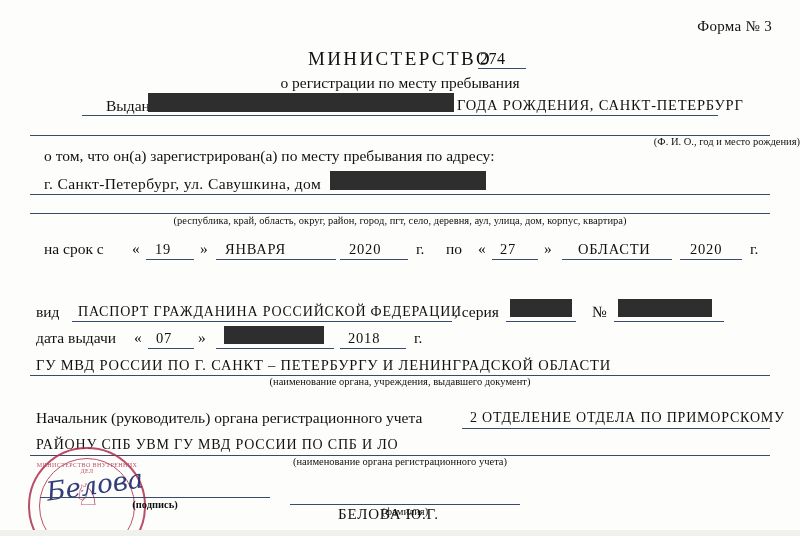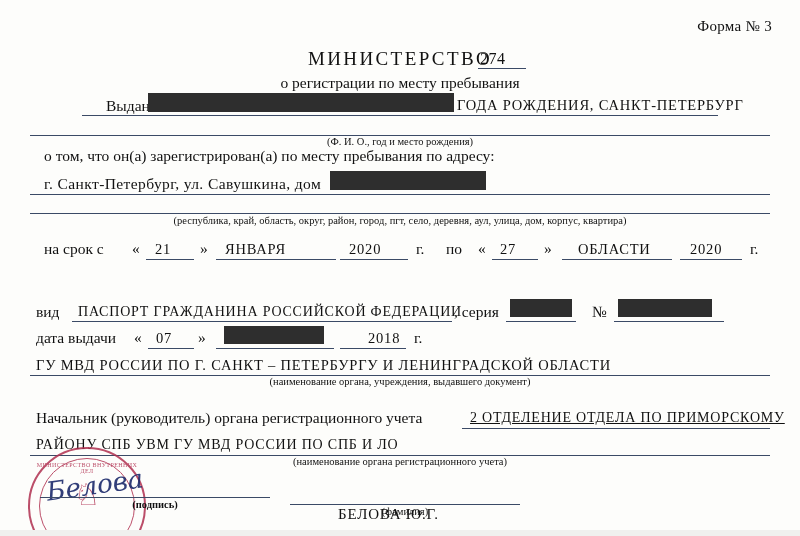--- a/index.html
+++ b/index.html
@@ -159,33 +159,33 @@
   <div class="rule" style="left:478px; top:68px; width:48px;"></div>
 
   <div class="subtitle">о регистрации по месту пребывания</div>
 
   <div class="lbl" style="left:82px; top:97px;margin-left:24px;">Выдано</div>
   <div class="redact" style="left:148px; top:93px; width:306px; height:19px;"></div>
   <div class="filled caps" style="left:457px; top:97px;">ГОДА РОЖДЕНИЯ, САНКТ-ПЕТЕРБУРГ</div>
   <div class="rule" style="left:82px; top:115px; width:636px;"></div>
 
   <div class="rule" style="left:30px; top:135px; width:740px;"></div>
-  <div class="small" style="left:0; right:0; top:136px; text-align:center;font-family:Liberation Serif, serif;">(Ф. И. О., год и место рождения)</div>
+  <div class="small" style="left:0; right:0; top:136px; text-align:right;font-family:Liberation Serif, serif;">(Ф. И. О., год и место рождения)</div>
 
   <div class="lbl" style="left:44px; top:147px;">о том, что он(а) зарегистрирован(а) по месту пребывания по адресу:</div>
 
   <div class="filled" style="left:44px; top:175px; font-size:15.5px;">г. Санкт-Петербург, ул. Савушкина, дом</div>
   <div class="redact" style="left:330px; top:171px; width:156px; height:19px;"></div>
   <div class="rule" style="left:30px; top:194px; width:740px;"></div>
   <div class="rule" style="left:30px; top:213px; width:740px;"></div>
   <div class="small" style="left:0; right:0; top:215px; text-align:center;">(республика, край, область, округ, район, город, пгт, село, деревня, аул, улица, дом, корпус, квартира)</div>
 
   <div class="lbl" style="left:44px; top:240px;">на срок с</div>
   <div class="quote" style="left:132px; top:240px;">«</div>
-  <div class="filled caps" style="left:155px; top:241px;">21</div>
+  <div class="filled caps" style="left:155px; top:241px;">19</div>
   <div class="rule" style="left:146px; top:259px; width:48px;"></div>
   <div class="quote" style="left:200px; top:240px;">»</div>
   <div class="filled caps" style="left:225px; top:241px;">ЯНВАРЯ</div>
   <div class="rule" style="left:216px; top:259px; width:120px;"></div>
   <div class="filled caps" style="left:349px; top:241px;">2020</div>
   <div class="rule" style="left:340px; top:259px; width:68px;"></div>
   <div class="lbl" style="left:416px; top:240px;">г.</div>
   <div class="lbl" style="left:446px; top:240px;">по</div>
   <div class="quote" style="left:478px; top:240px;">«</div>
   <div class="filled caps" style="left:500px; top:241px;">27</div>
@@ -208,30 +208,30 @@
   <div class="redact" style="left:618px; top:299px; width:94px; height:18px;"></div>
   <div class="rule" style="left:614px; top:321px; width:110px;"></div>
 
   <div class="lbl" style="left:36px; top:329px;">дата выдачи</div>
   <div class="quote" style="left:134px; top:329px;">«</div>
   <div class="filled caps" style="left:156px; top:330px;">07</div>
   <div class="rule" style="left:148px; top:348px; width:46px;"></div>
   <div class="quote" style="left:198px; top:329px;">»</div>
   <div class="redact" style="left:224px; top:326px; width:100px; height:18px;"></div>
   <div class="rule" style="left:216px; top:348px; width:118px;"></div>
-  <div class="filled caps" style="left:348px; top:330px;margin-left:20px;">2018</div>
+  <div class="filled caps" style="left:348px; top:330px;">2018</div>
   <div class="rule" style="left:340px; top:348px; width:66px;"></div>
   <div class="lbl" style="left:414px; top:329px;">г.</div>
 
   <div class="filled caps" style="left:36px; top:357px; font-size:14.5px;">ГУ  МВД  РОССИИ  ПО  Г. САНКТ – ПЕТЕРБУРГУ  И  ЛЕНИНГРАДСКОЙ ОБЛАСТИ</div>
   <div class="rule" style="left:30px; top:375px; width:740px;"></div>
   <div class="small" style="left:0; right:0; top:376px; text-align:center;">(наименование органа, учреждения, выдавшего документ)</div>
 
   <div class="lbl" style="left:36px; top:409px;">Начальник (руководитель) органа регистрационного учета</div>
-  <div class="filled caps" style="left:470px; top:410px; font-size:14px;text-decoration:underline;">2 ОТДЕЛЕНИЕ ОТДЕЛА  ПО ПРИМОРСКОМУ</div>
+  <div class="filled caps" style="left:470px; top:410px; font-size:14px;">2 ОТДЕЛЕНИЕ ОТДЕЛА  ПО ПРИМОРСКОМУ</div>
   <div class="rule" style="left:462px; top:428px; width:308px;"></div>
   <div class="filled caps" style="left:36px; top:437px; font-size:14px;">РАЙОНУ СПБ УВМ  ГУ  МВД  РОССИИ  ПО СПБ  И  ЛО</div>
   <div class="rule" style="left:30px; top:455px; width:740px;"></div>
   <div class="small" style="left:0; right:0; top:456px; text-align:center;">(наименование органа регистрационного учета)</div>
 
   <div class="stamp">
     <div class="stamp-top">МИНИСТЕРСТВО ВНУТРЕННИХ ДЕЛ</div>
     <div class="stamp-inner">♘</div>
 
   </div>

